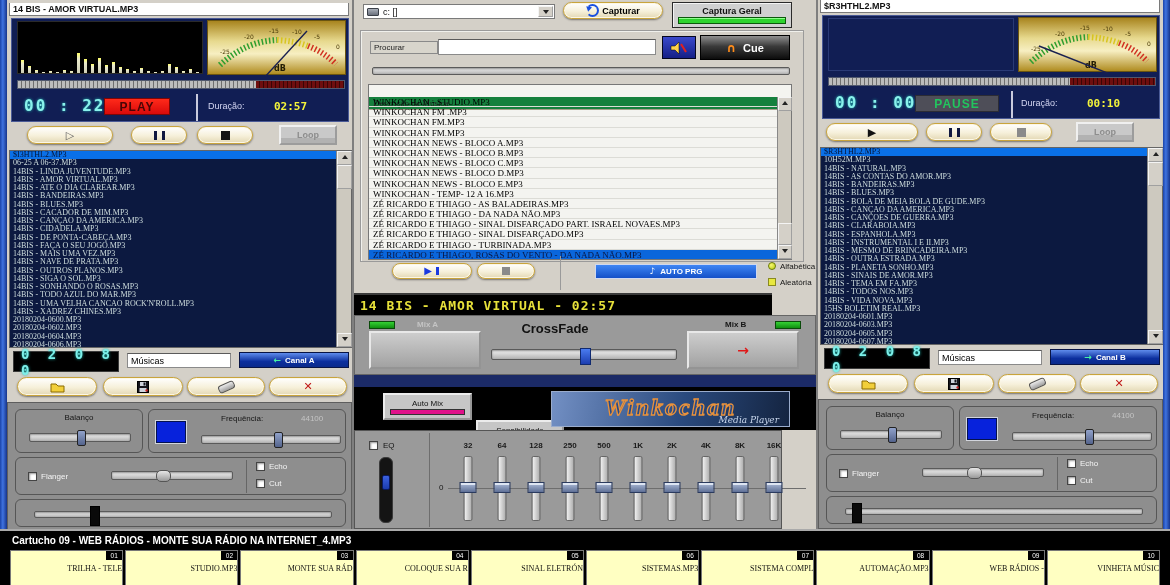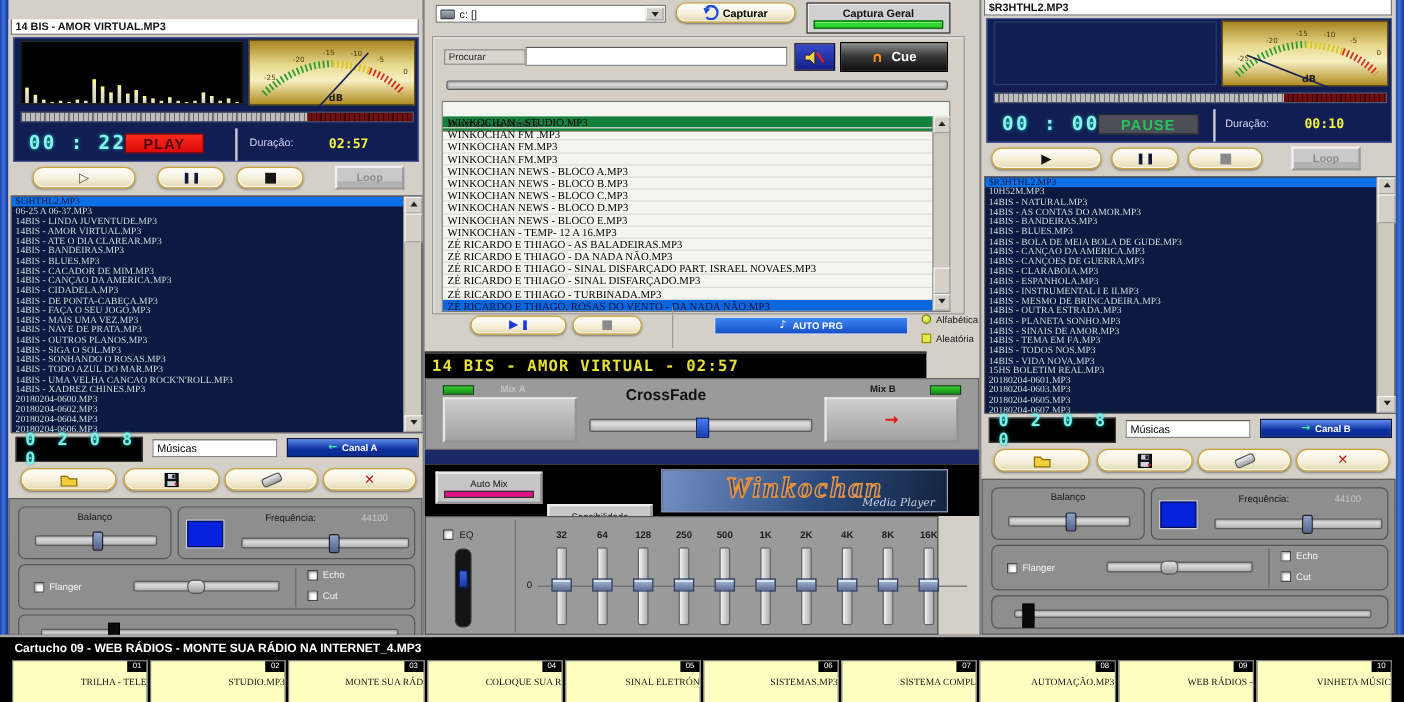--- a/index.html
+++ b/index.html
@@ -105,21 +105,21 @@
   .auto-prg{background:linear-gradient(180deg,#3e86f4,#1450c8);border:1px solid #d0d8ee;color:#fff;
             font-size:8px;font-weight:bold;display:flex;align-items:center;justify-content:center;gap:5px;}
   .radio-dot{width:8px;height:8px;border-radius:50%;background:radial-gradient(circle at 35% 35%,#f8f870,#b8cc10);border:1px solid #6a7a08;}
   .radio-sq{width:8px;height:8px;background:#e8e840;border:1px solid #8a8a20;}
   .ledline{background:#000;border-top:2px solid #3a3a3a;display:flex;align-items:center;}
   .ledtext{font-family:"DejaVu Sans Mono",monospace;font-weight:bold;color:#e6e03a;font-size:13px;letter-spacing:1px;}
   .crosspanel{background:#9a9a9a;border:1px solid #666;}
   .mixbtn{background:linear-gradient(180deg,#cdcdcd,#a2a2a2);border:2px outset #e8e8e8;display:flex;align-items:center;justify-content:center;}
   .led{background:linear-gradient(180deg,#35d035,#0f8f0f);border:1px solid #0a4a0a;}
   .cf-th{position:absolute;top:-2px;width:9px;height:15px;background:linear-gradient(180deg,#4a7cf0,#1b3db0);border:1px solid #102a70;}
-  .blackstrip{background:#000;}
+  .blackstrip{background:#000;padding-left:20px;}
   .gbtn{background:#c6c6c6;border:2px outset #ececec;position:relative;display:flex;align-items:flex-start;justify-content:center;
         font-size:8px;color:#111;padding-top:4px;}
   .cbar{position:absolute;left:5px;right:5px;bottom:3px;height:4px;border:1px solid #333;}
   .logo{background:linear-gradient(100deg,#7390c4,#2a4a7e 55%,#142440);border:1px solid #9aaccc;overflow:hidden;}
   .logo-main{font-family:"Liberation Serif",serif;font-weight:bold;font-style:italic;font-size:24px;
              color:#274a88;-webkit-text-stroke:1.3px #e8923c;letter-spacing:2px;text-align:center;line-height:30px;}
   .logo-sub{position:absolute;right:10px;bottom:1px;font-family:"DejaVu Serif",serif;font-style:italic;
             font-size:9px;color:#c8d6ec;margin-top:47px;}
   .eqpanel{background:#9a9a9a;border:1px solid #555;}
   .eq-bands{display:flex;}
@@ -148,21 +148,21 @@
 </style>
 </head>
 <body>
 
 <div class="app">
   <div class="abs bluestrip" style="left:0;top:0;width:7px;height:529px"></div>
   <div class="abs bluestrip" style="left:1163px;top:0;width:7px;height:529px"></div>
   <div class="abs vline" style="left:352px;top:0;height:529px"></div>
   <div class="abs vline" style="left:816px;top:0;height:529px"></div>
 
-  <div class="abs deck" style="left:7px;top:16px;width:345px;height:433px">
+  <div class="abs deck" style="left:7px;top:3px;width:345px;height:433px">
     <div class="abs title-box" style="left:2px;top:0;width:340px;height:13px">14 BIS - AMOR VIRTUAL.MP3</div>
     <div class="abs display" style="left:4px;top:15px;width:338px;height:104px">
       <div class="abs spectrum" style="left:5px;top:2px;width:186px;height:53px">
           <div class="bar" style="height: 13px;"></div>
           <div class="bar" style="height: 7px;"></div>
           <div class="bar" style="height: 3px;"></div>
           <div class="bar" style="height: 1px;"></div>
           <div class="bar" style="height: 2px;"></div>
           <div class="bar" style="height: 1px;"></div>
           <div class="bar" style="height: 3px;"></div>

